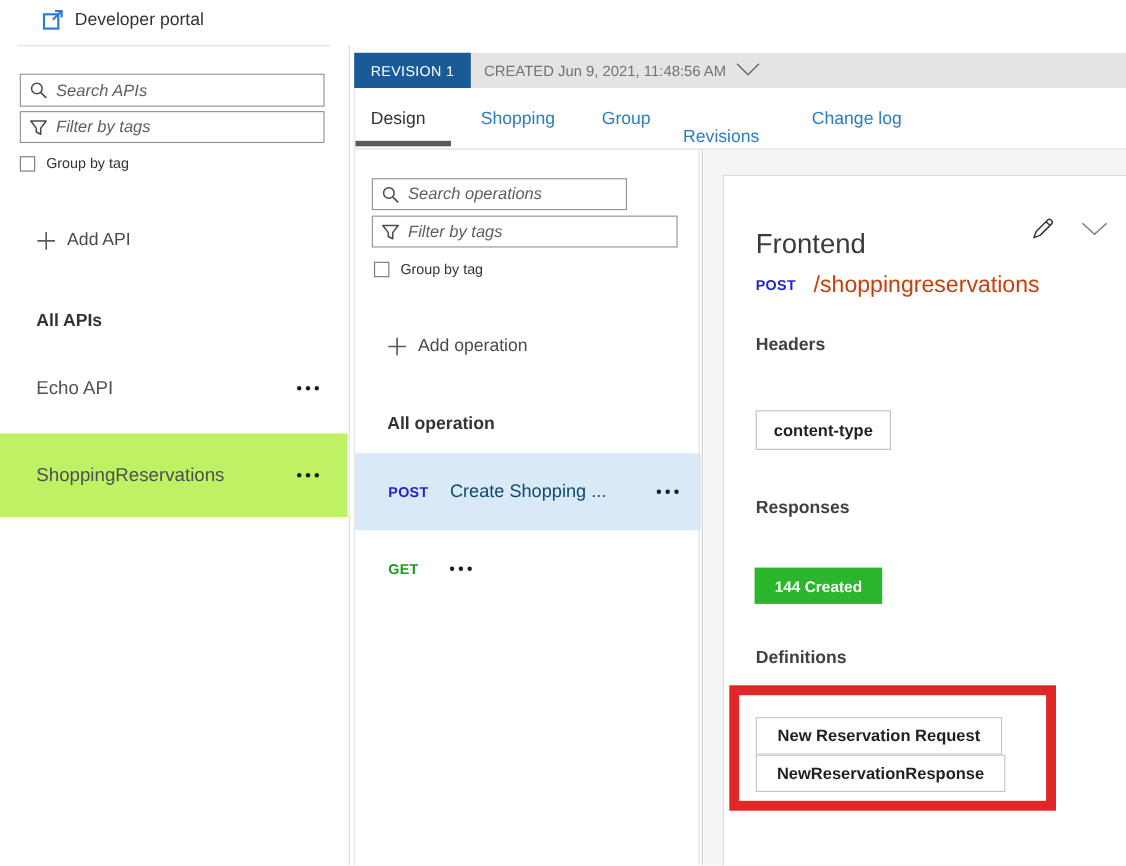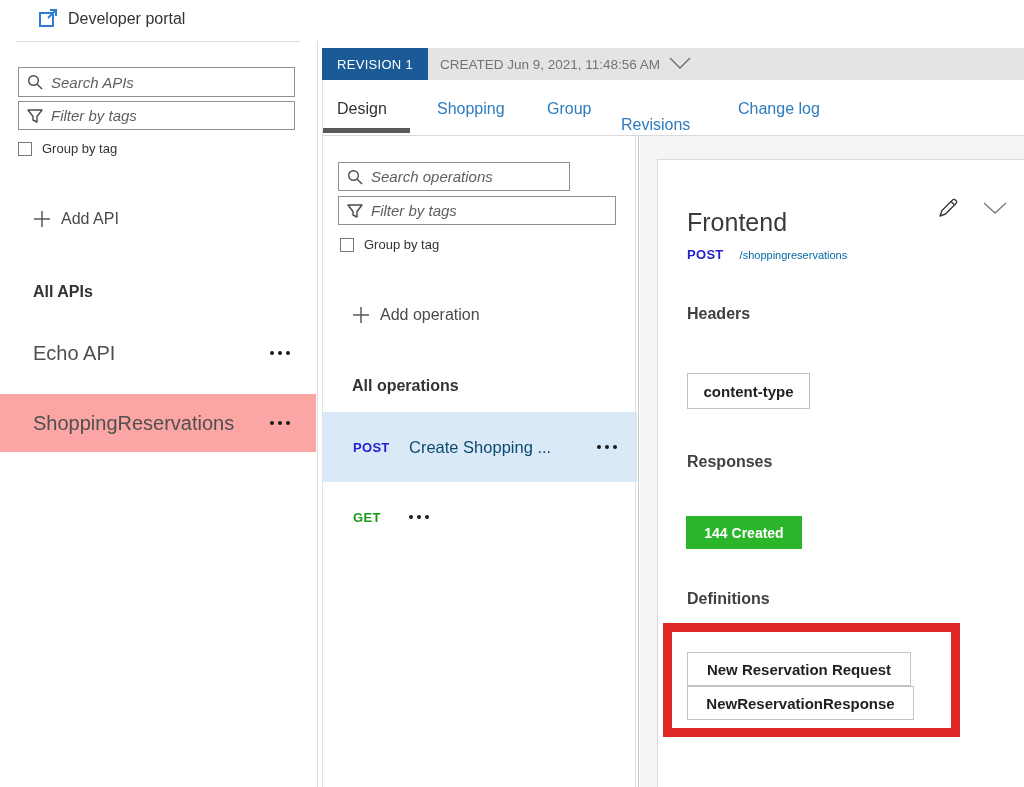--- a/index.html
+++ b/index.html
@@ -25,23 +25,23 @@
   .sb-filter { left:18px; top:101px; width:277px; height:29px; }
   .chk { width:14px; height:14px; border:1px solid #767676; background:#fff; display:inline-block; }
   .chk-row { display:flex; align-items:center; gap:10px; font-size:13px; color:#333; }
   .sb-chk { left:18px; top:141px; }
   .add-row { display:flex; align-items:center; gap:10px; font-size:16px; color:#4a4a4a; cursor:pointer; }
   .sb-add { left:33px; top:210px; }
   .section-head { font-size:16px; font-weight:bold; color:#333; }
   .sb-allapis { left:33px; top:283px; }
   .api-row {
     left:0; width:316px; height:58px; display:flex; align-items:center;
-    padding-left:33px; padding-right:26px; font-size:20px; color:#4f4f4f;
-  }
-  .api-row.selected { background:#fca5a5; height:58px; }
+    padding-left:33px; padding-right:26px; font-size:17px; color:#4f4f4f;
+  }
+  .api-row.selected { background:#bef264; height:76px; }
   .row-label { flex:1; white-space:nowrap; overflow:hidden; }
   .dots { display:inline-flex; gap:4px; align-items:center; cursor:pointer; }
   .dots i { width:4px; height:4px; border-radius:50%; background:#1b1b1b; display:block; }
 
   
   .rev-strip { left:322px; top:48px; width:702px; height:32px; background:#e4e4e4; }
   .rev-badge {
     left:322px; top:48px; width:106px; height:32px; background:#1a5a96;
     color:#fff; font-size:13px; font-weight:normal; letter-spacing:.3px;
     display:flex; align-items:center; justify-content:center;
@@ -78,21 +78,21 @@
 
   
   .card { left:657px; top:159px; width:370px; height:631px; background:#fff;
           border-top:1px solid #d9d9d9; border-left:1px solid #d9d9d9; }
   .card-title { left:687px; top:188px; font-size:25px; color:#3b3b3b; font-weight:400;margin-top:20px; }
   .icon-btn { cursor:pointer; }
   .pencil-icon { left:936px; top:196px; }
   .card-chev { left:982px; top:201px; }
   .fe-method-row { left:687px; top:247px; display:flex; align-items:center; gap:16px; }
   .fe-method { font-size:13px; font-weight:bold; color:#2222cf; letter-spacing:.3px; }
-  .fe-path { font-size:11px; color:#0369a1; }
+  .fe-path { font-size:21px; color:#c2410c; }
   .sub-head { font-size:16px; font-weight:bold; color:#404040; }
   .fe-headers { left:687px; top:305px; }
   .hdr-btn {
     left:687px; top:373px; min-width:123px; height:36px; background:#fff;
     border:1px solid #c0c0c0; display:flex; align-items:center; justify-content:center;
     font-size:15px; font-weight:bold; color:#1f1f1f; padding:0 14px; cursor:pointer;
   }
   .fe-responses { left:687px; top:453px; }
   .resp-badge {
     left:686px; top:516px; min-width:116px; height:33px; background:#2bb52b;
@@ -223,21 +223,21 @@
 
 <div class="abs add-row op-add">
   <span>
     <svg width="18" height="18" viewBox="0 0 18 18">
       <path d="M9 1 V17 M1 9 H17" stroke="#5a5a5a" stroke-width="1.5"></path>
     </svg>
   </span>
   <span>Add operation</span>
 </div>
 
-<div class="abs section-head op-allops">All operations</div>
+<div class="abs section-head op-allops">All operation</div>
 
 <div class="abs op-row selected" style="top:412px;">
   <span class="op-method m-post">POST</span>
   <span class="op-name">Create Shopping ...</span>
   <span class="dots">
       <i></i>
       <i></i>
       <i></i>
     </span>
 </div>

